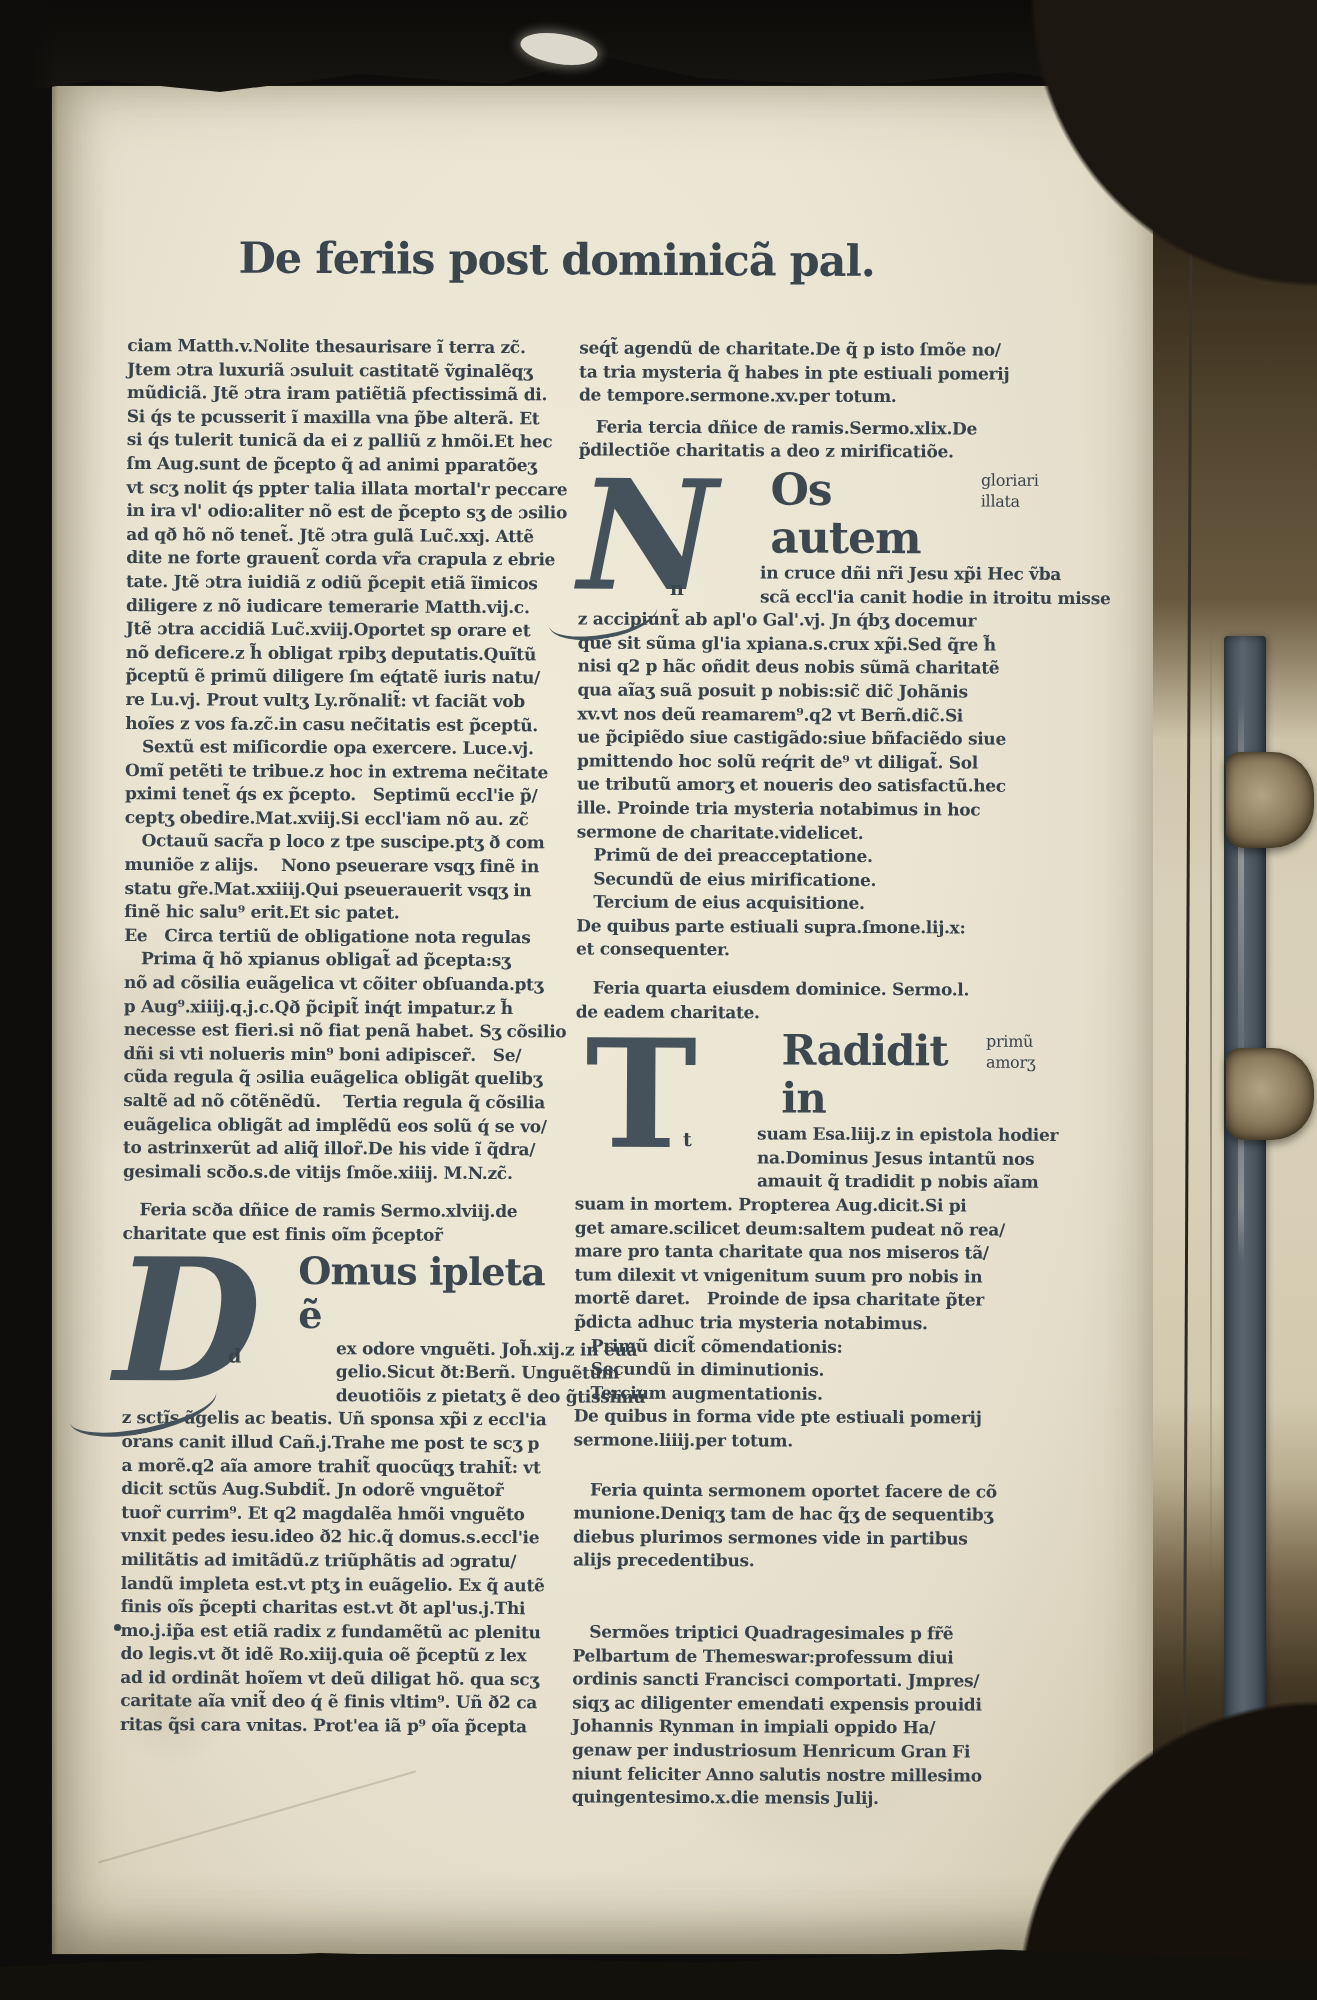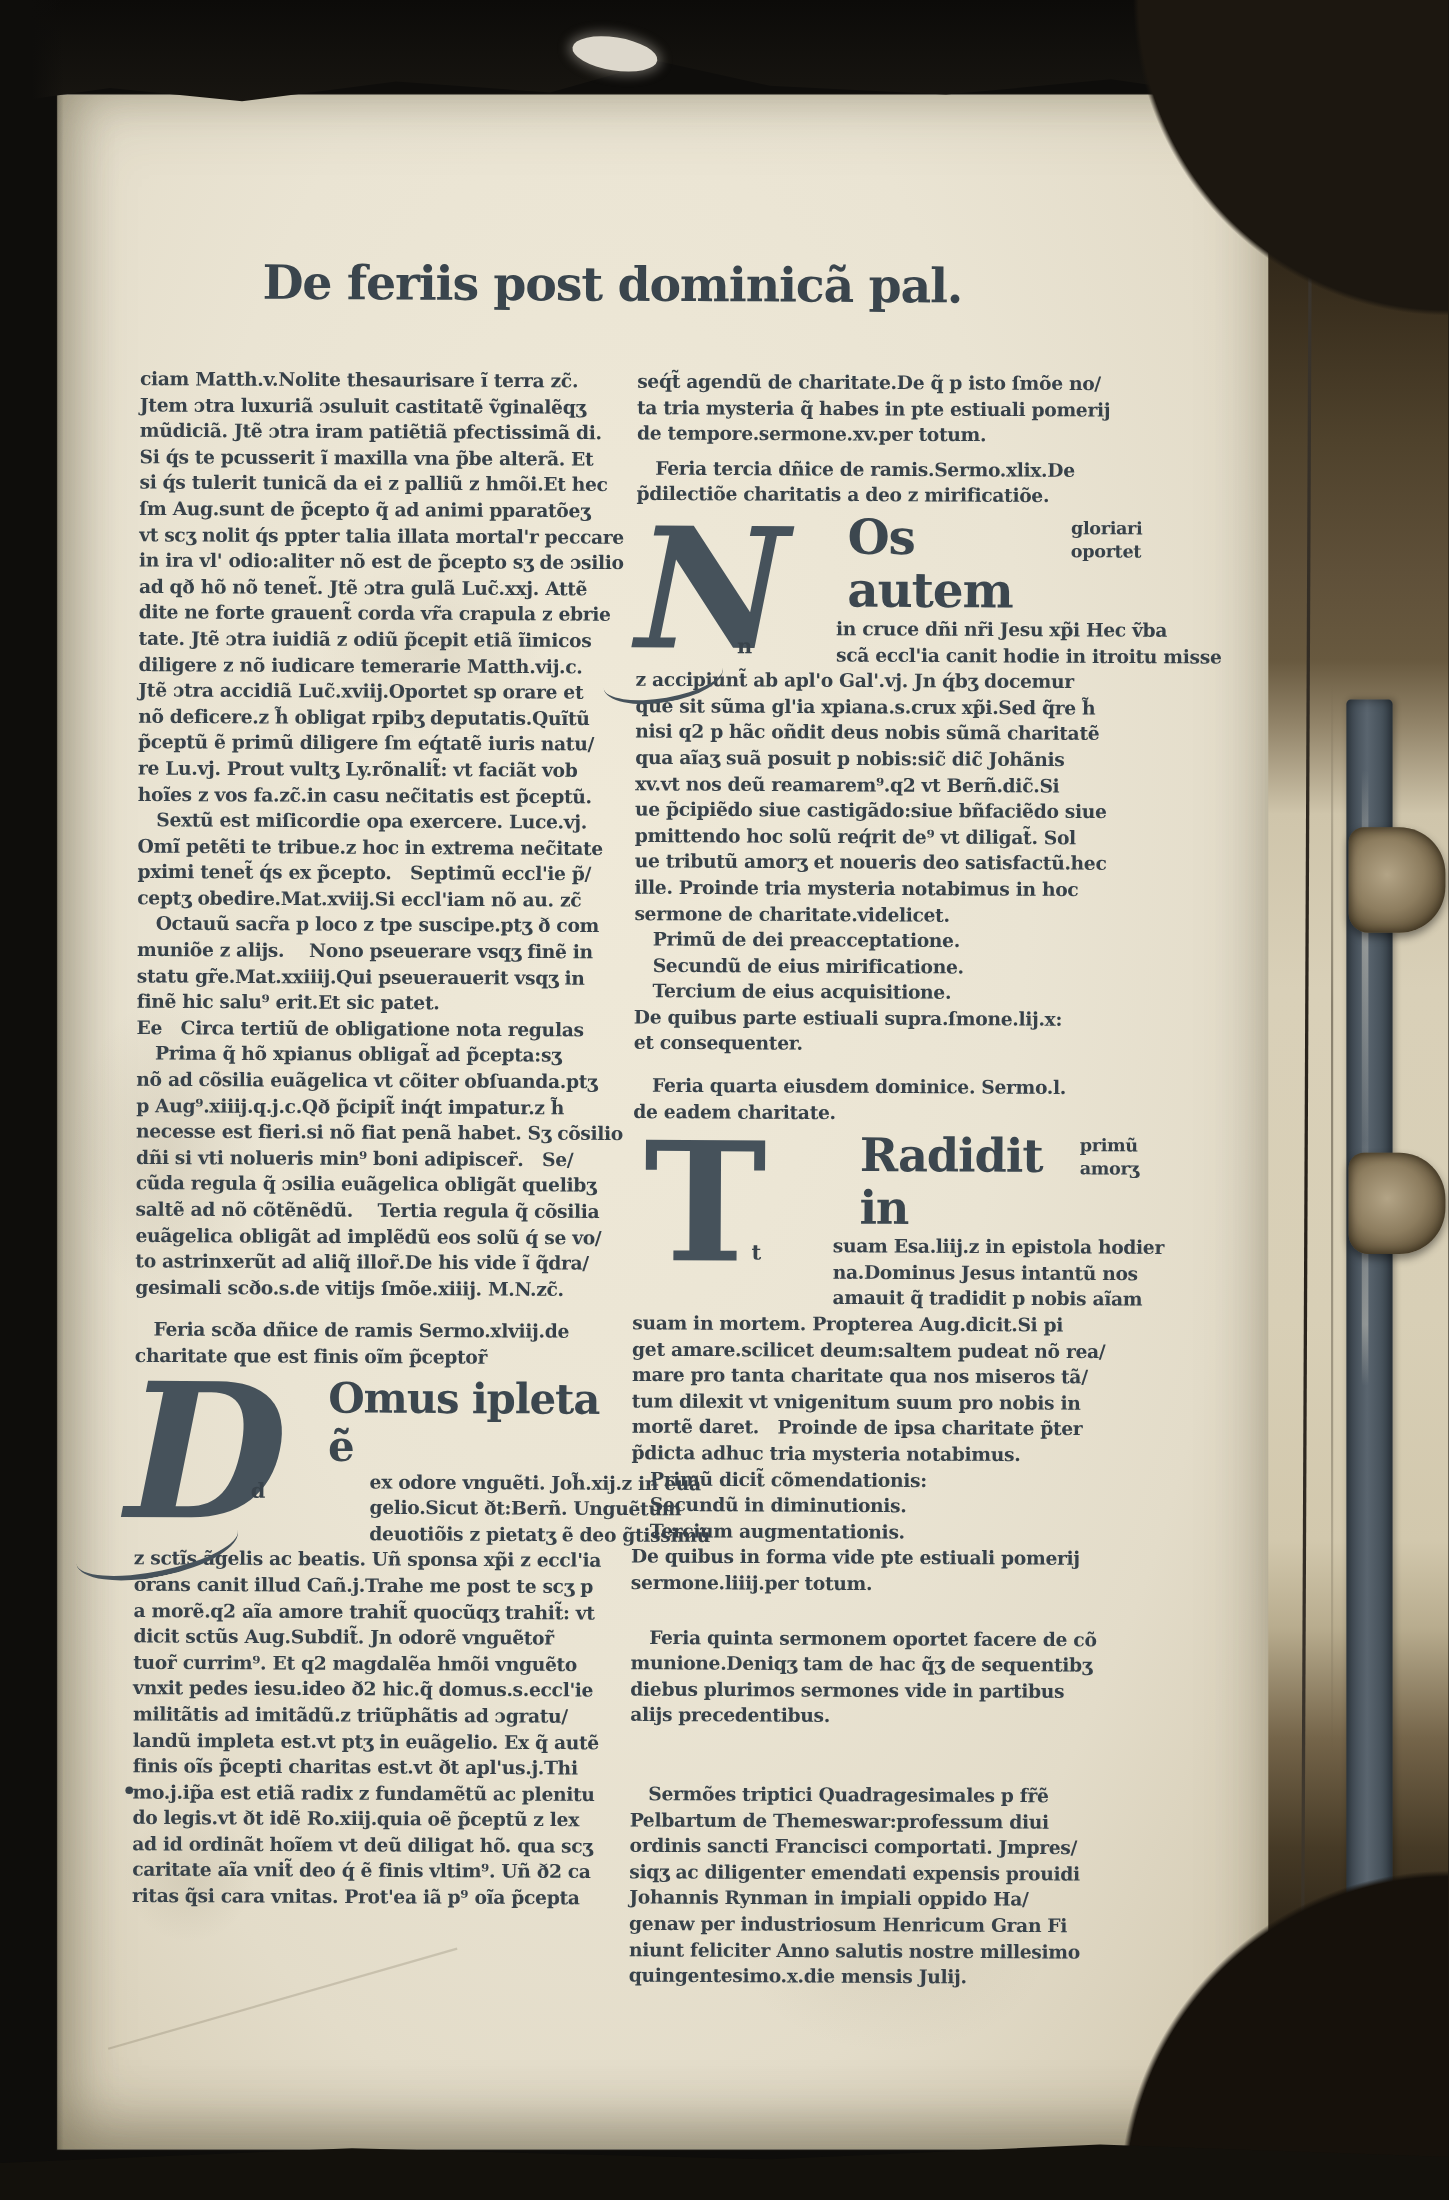--- a/index.html
+++ b/index.html
@@ -39,21 +39,21 @@
   .cap-d .cap::after{content:"";position:absolute;left:-46px;top:128px;width:150px;height:48px;border-bottom:5px solid #46525b;border-radius:50%;transform:rotate(-12deg);}
   .cap-n .cap::after{content:"";position:absolute;left:-30px;top:120px;width:110px;height:40px;border-bottom:4px solid #46525b;border-radius:50%;transform:rotate(-10deg);}
   .guide{position:absolute;font-size:19px;color:#39434b;font-weight:bold;z-index:2;}
   .cap-d .guide{left:106px;top:96px;}
   .cap-n .guide{left:92px;top:112px;}
   .cap-t .guide{left:108px;top:102px;}
   .bigrow{display:flex;justify-content:space-between;align-items:flex-start;font-weight:bold;letter-spacing:-1px;color:#3c474f;}
   .cap-d .bigrow{padding-left:176px;font-size:38px;line-height:44px;}
   .cap-n .bigrow{padding-left:192px;font-size:44px;line-height:48px;}
   .cap-t .bigrow{padding-left:206px;font-size:42px;line-height:48px;}
-  .side{font-size:16px;line-height:21px;font-weight:bold;letter-spacing:-0.3px;padding-top:3px;color:#38424a;}
+  .side{font-size:16px;line-height:21px;font-weight:normal;letter-spacing:-0.3px;padding-top:3px;color:#38424a;}
   .cap-d .wrapln{padding-left:214px;}
   .cap-n .wrapln{padding-left:182px;}
   .cap-t .wrapln{padding-left:182px;}
   
   .stain{position:absolute;border-radius:50%;pointer-events:none;}
   .stain1{left:238px;top:420px;width:210px;height:170px;background:radial-gradient(ellipse,rgba(128,118,88,.10),rgba(128,118,88,0) 70%);}
   .stain2{left:14px;top:820px;width:170px;height:280px;background:radial-gradient(ellipse,rgba(120,110,85,.13),rgba(120,110,85,0) 70%);}
   .stain3{left:620px;top:1600px;width:280px;height:180px;background:radial-gradient(ellipse,rgba(125,115,88,.09),rgba(125,115,88,0) 70%);}
   .stain4{left:60px;top:1560px;width:120px;height:120px;background:radial-gradient(ellipse,rgba(110,100,75,.12),rgba(110,100,75,0) 70%);}
   .margin-dot{position:absolute;left:62px;top:1538px;width:7px;height:7px;border-radius:50%;background:#3a444c;}
@@ -178,21 +178,21 @@
             <div class="ln">   Feria tercia dñice de ramis.Sermo.xlix.De</div>
             <div class="ln">p̃dilectiõe charitatis a deo z mirificatiõe.</div>
           </div>
           <div class="block dropcap cap-n">
             <span class="cap">N</span>
             <span class="guide">n</span>
             <div class="bigrow">
               <span class="big">Os autem</span>
               <span class="side">
                 <div>gloriari</div>
-                <div>oportet</div>
+                <div>illata</div>
               </span>
             </div>
             <div class="ln wrapln">in cruce dñi nr̃i Jesu xp̃i Hec ṽba</div>
             <div class="ln wrapln">scã eccl'ia canit hodie in itroitu misse</div>
             <div class="ln">z accipiunt̃ ab apl'o Gal'.vj. Jn q́bʒ docemur</div>
             <div class="ln">que sit sũma gl'ia xpiana.s.crux xp̃i.Sed q̃re h̃</div>
             <div class="ln">nisi q2 p hãc oñdit deus nobis sũmã charitatẽ</div>
             <div class="ln">qua aĩaʒ suã posuit p nobis:sic̃ dic̃ Johãnis</div>
             <div class="ln">xv.vt nos deũ reamarem⁹.q2 vt Berñ.dic̃.Si</div>
             <div class="ln">ue p̃cipiẽdo siue castigãdo:siue bñfaciẽdo siue</div>

